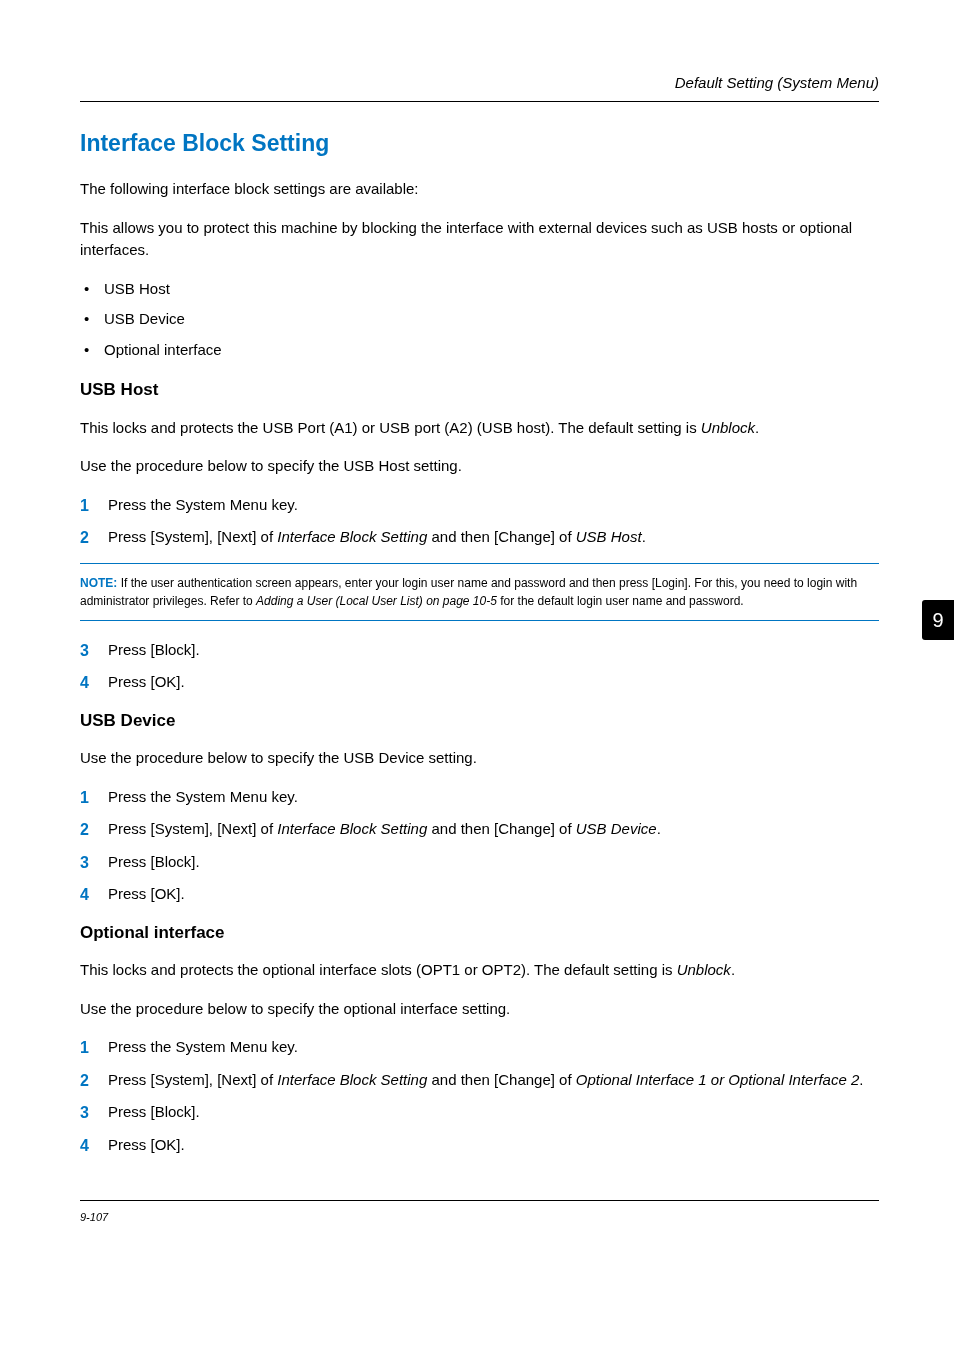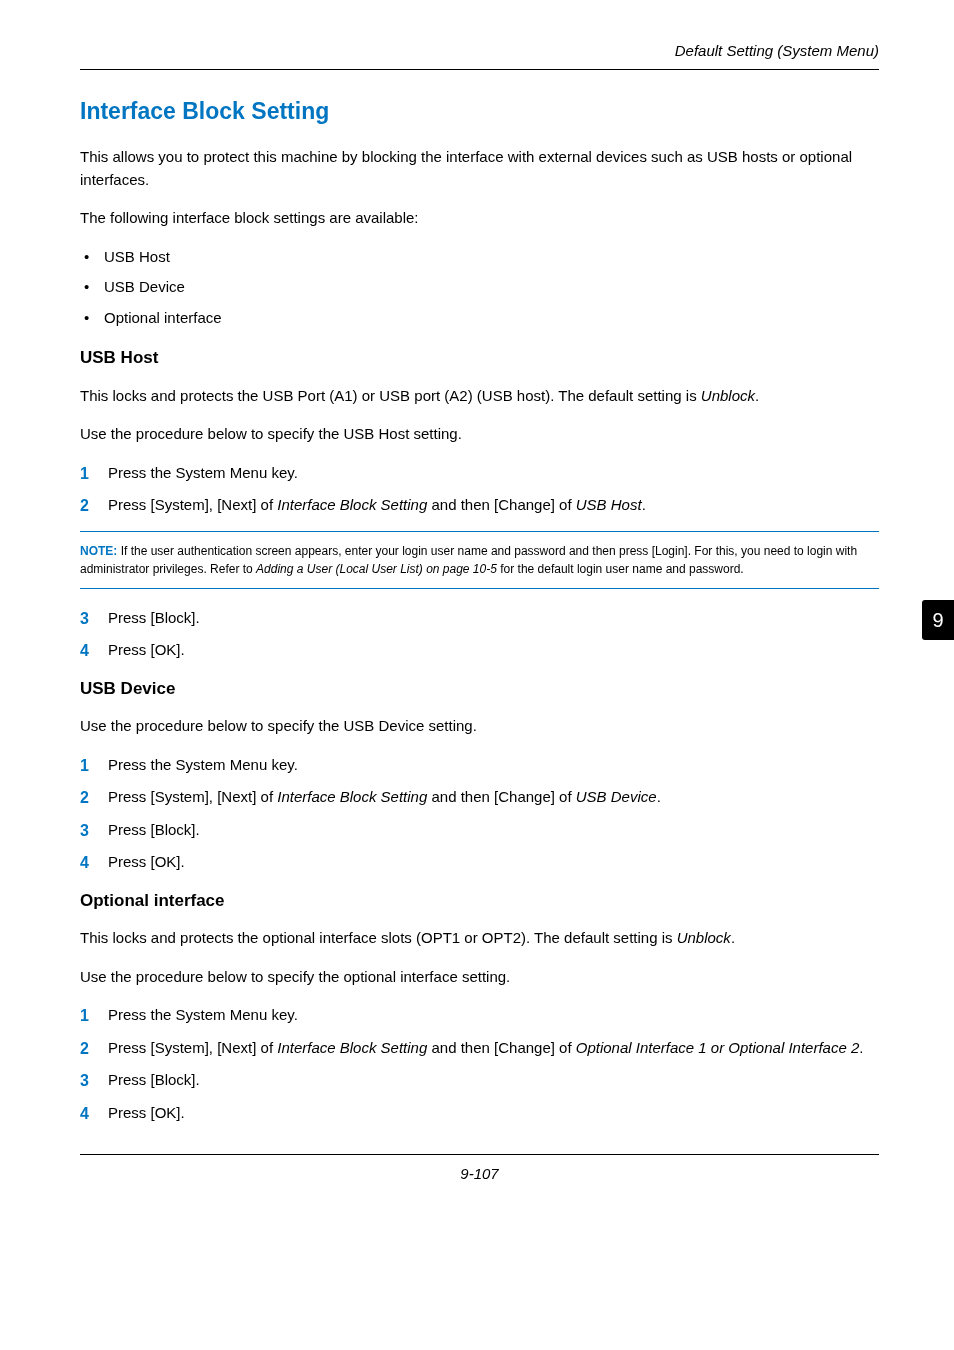--- a/index.html
+++ b/index.html
@@ -11,21 +11,21 @@
       font-family: Arial, Helvetica, sans-serif;
       background: #ffffff;
       width: 954px;
       margin: 0 auto;
       color: #000;
       font-size: 15px;
       line-height: 1.5;
       position: relative;
     }
     .page {
-      padding: 40px 75px 40px 80px;
+      padding: 72px 75px 40px 80px;
     }
     .header {
       text-align: right;
       font-style: italic;
       font-size: 15px;
       color: #000;
       border-bottom: 1px solid #000;
       padding-bottom: 6px;
       margin-bottom: 24px;
     }
@@ -110,36 +110,36 @@
       color: #fff;
       display: flex;
       align-items: center;
       justify-content: center;
       font-size: 20px;
       border-radius: 3px 0 0 3px;
     }
     .footer {
       border-top: 1px solid #000;
       padding-top: 8px;
-      text-align: center;
+      text-align: left;
       font-style: italic;
-      font-size: 15px;
-      margin-top: 30px;
+      font-size: 11px;
+      margin-top: 44px;
     }
   </style>
 </head>
 <body>
 
 <div class="page">
   <div class="header">Default Setting (System Menu)</div>
 
   <h1 class="section-title">Interface Block Setting</h1>
 
+  <p class="body">The following interface block settings are available:</p>
   <p class="body">This allows you to protect this machine by blocking the interface with external devices such as USB hosts or optional interfaces.</p>
-  <p class="body">The following interface block settings are available:</p>
 
   <ul class="bullets">
     <li>USB Host</li>
     <li>USB Device</li>
     <li>Optional interface</li>
   </ul>
 
   <h2 class="subhead">USB Host</h2>
   <p class="body">
     <span>This locks and protects the USB Port (A1) or USB port (A2) (USB host). The default setting is </span><span class="italic">Unblock</span><span>.</span>

